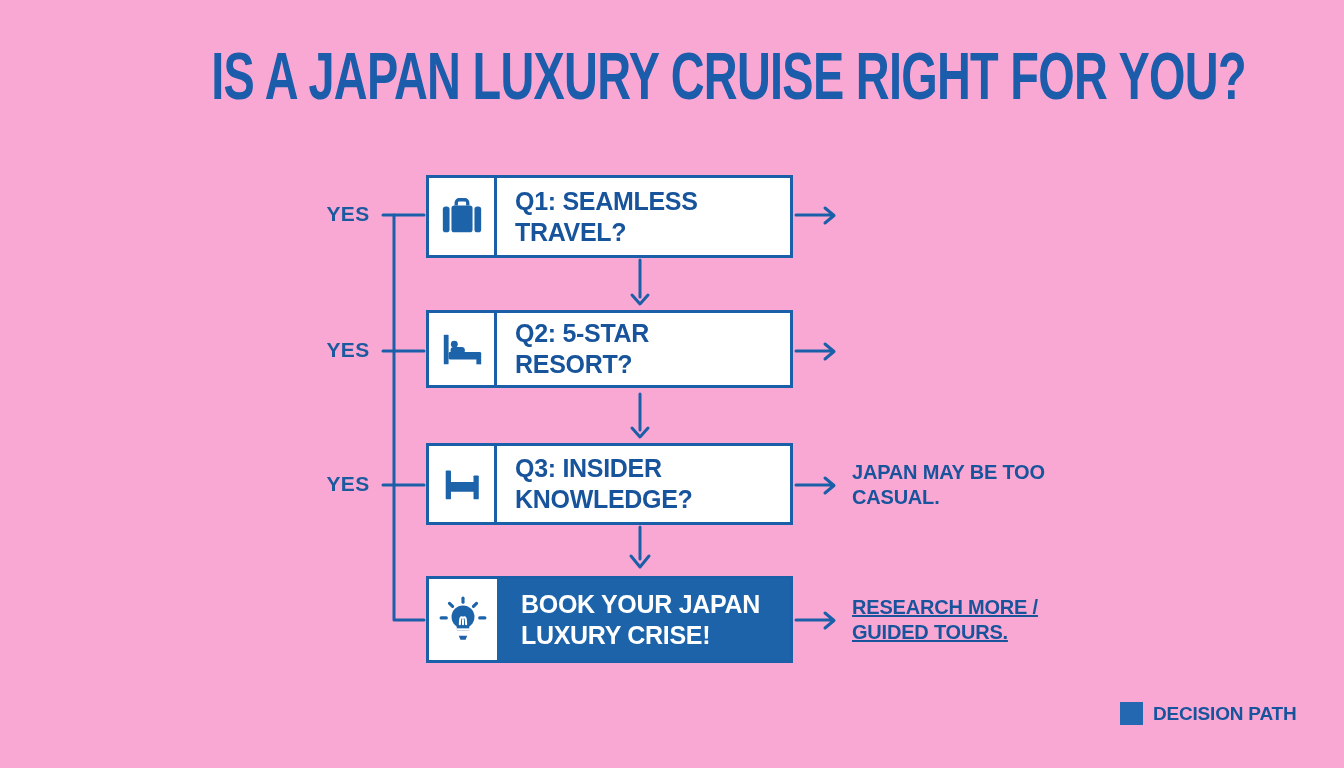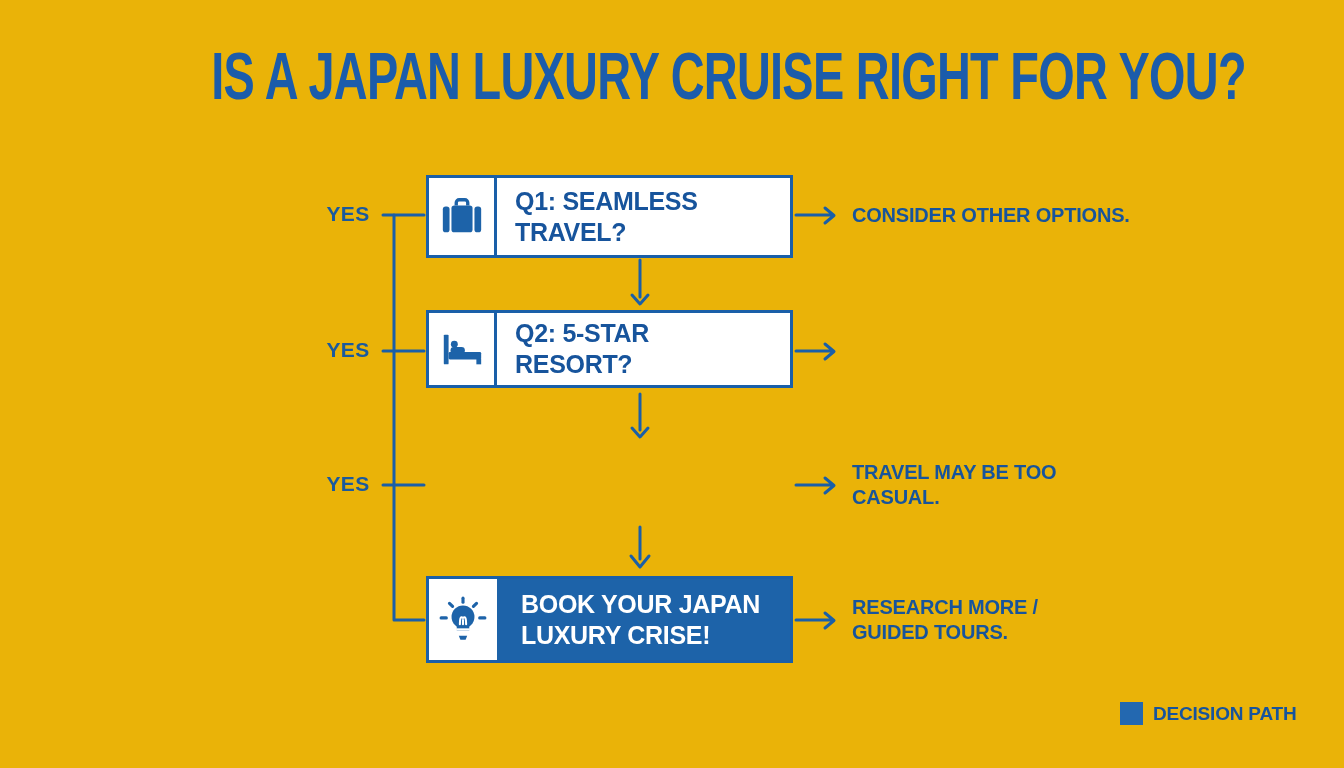--- a/index.html
+++ b/index.html
@@ -2,21 +2,21 @@
 <html><head>
 <meta charset="utf-8">
 <style>
   * { margin: 0; padding: 0; box-sizing: border-box; }
   html, body { width: 1344px; height: 768px; overflow: hidden; }
   body { background: #fdfdfd; font-family: "Liberation Sans", sans-serif; }
 
   #canvas {
     position: relative;
     width: 1344px; height: 768px;
-    background: #eab308;
+    background: #f9a8d4;
   }
 
   
   .title-wrap {
     position: absolute; left: 0; right: 0; top: 40px;
     text-align: center; line-height: 72px; white-space: nowrap;
   }
   .title-text {
     display: inline-block;
     font-size: 66px; font-weight: bold;
@@ -77,21 +77,21 @@
     position: absolute; left: 852px; width: 290px;
     transform: translateY(-50%);
     font-size: 20px; line-height: 25px; font-weight: bold;
     color: #17549c;
     white-space: pre-line;
     letter-spacing: -0.2px;
   }
   .outcome-1 { top: 215px; }
   .outcome-2 { top: 352px; }
   .outcome-3 { top: 485px; }
-  .outcome-4 { top: 620px; }
+  .outcome-4 { top: 620px; text-decoration: underline; }
 
   
   .legend {
     position: absolute; left: 1120px; top: 702px;
     display: flex; align-items: center; gap: 10px;
   }
   .legend-swatch {
     width: 23px; height: 23px;
     background: #2368b0;
   }
@@ -158,20 +158,33 @@
           <rect x="12" y="22" width="15" height="7" rx="3.5"></rect>
           <rect x="10" y="27" width="34" height="8" rx="1.5"></rect>
           <rect x="39" y="34" width="5" height="6"></rect>
         </g>
       </svg>
     </div>
     <div class="node-label">Q2: 5-STAR
 RESORT?</div>
   </div>
 
+  <div class="node node-q3">
+    <div class="icon-cell">
+      <svg class="icon-svg" width="46" height="46" viewBox="0 0 48 48">
+        <g fill="#1d63a9">
+          <rect x="7" y="10" width="5.5" height="30" rx="1"></rect>
+          <rect x="12" y="22" width="25" height="10" rx="1"></rect>
+          <rect x="36" y="15" width="5.5" height="25" rx="1"></rect>
+        </g>
+      </svg>
+    </div>
+    <div class="node-label">Q3: INSIDER
+KNOWLEDGE?</div>
+  </div>
 
   <div class="node node-final">
     <div class="icon-cell">
       <svg class="icon-svg" width="50" height="50" viewBox="0 0 48 48">
 
         <g stroke="#1d63a9" stroke-width="3" stroke-linecap="round" fill="none">
           <path d="M24,3 V7"></path>
           <path d="M11,8 L14,11"></path>
           <path d="M37,8 L34,11"></path>
           <path d="M3,22 H8"></path>
@@ -190,22 +203,21 @@
           <path d="M17.5,33 H30.5"></path>
           <path d="M18.5,37 H29.5"></path>
         </g>
         <path d="M20,39 h8 l-1.5,4 h-5 z" fill="#1d63a9"></path>
       </svg>
     </div>
     <div class="node-label">BOOK YOUR JAPAN
 LUXURY CRISE!</div>
   </div>
 
-  <div class="outcome outcome-1">CONSIDER OTHER OPTIONS.</div>
-  <div class="outcome outcome-3">TRAVEL MAY BE TOO
+  <div class="outcome outcome-3">JAPAN MAY BE TOO
 CASUAL.</div>
   <div class="outcome outcome-4">RESEARCH MORE /
 GUIDED TOURS.</div>
 
   <div class="legend">
     <div class="legend-swatch"></div>
     <div class="legend-label">DECISION PATH</div>
   </div>
 
 </div>

